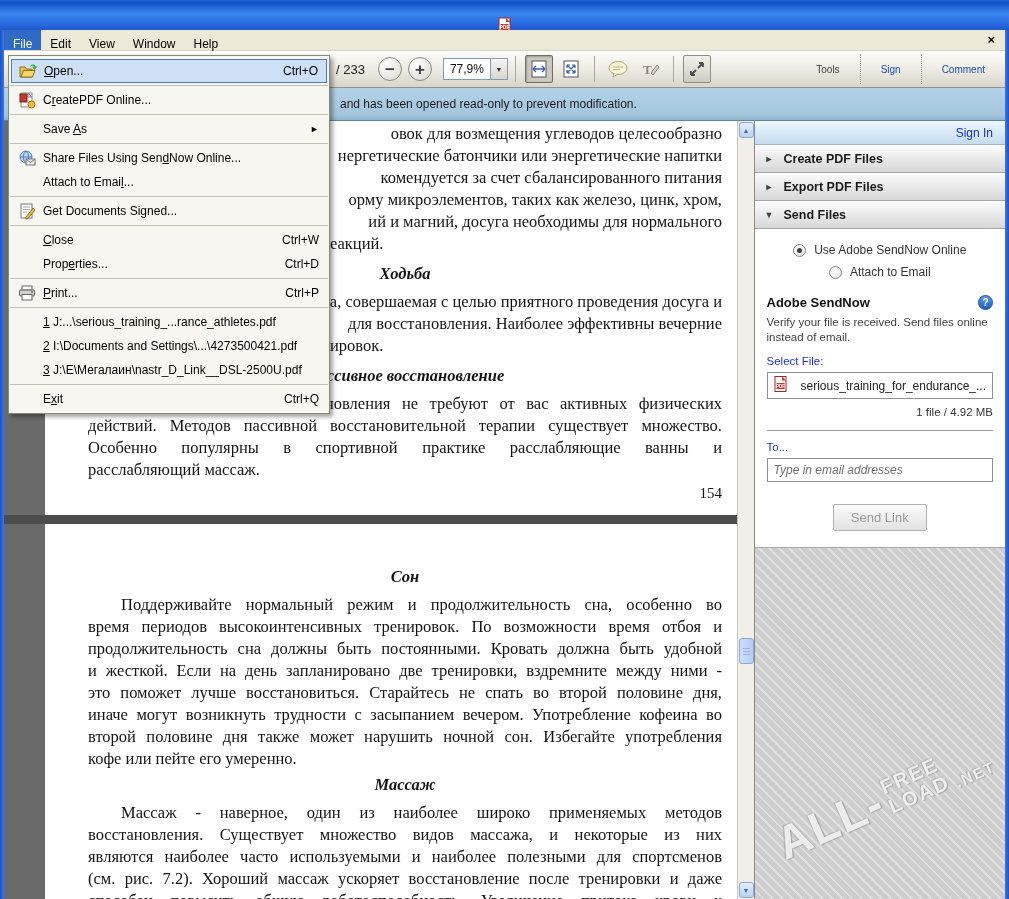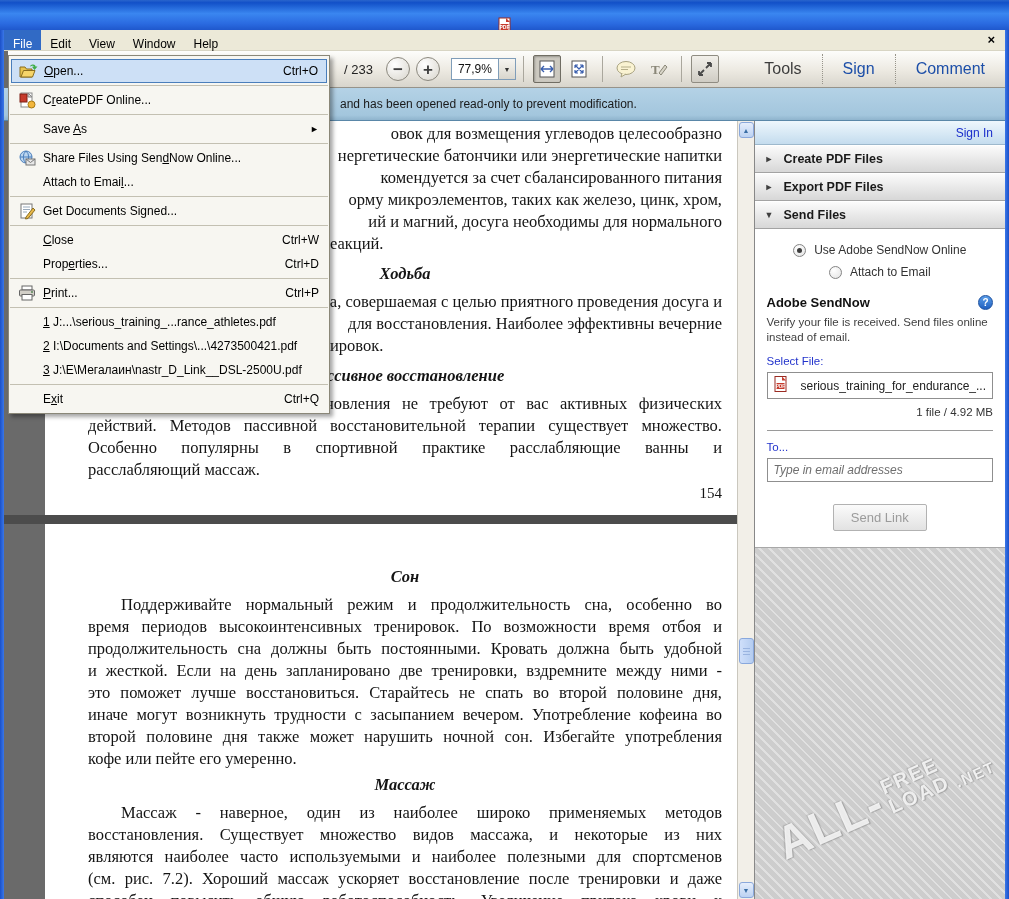--- a/index.html
+++ b/index.html
@@ -24,39 +24,39 @@
   .wbtn .max-glyph { width:10px; height:9px; border:2px solid #fff; border-top-width:3px; }
 
   
   .menubar { position:absolute; left:4px; top:30px; right:4px; height:21px; background:#ece9d8;
     display:flex; align-items:stretch; font-size:12px; border-bottom:1px solid #d8d5c4; }
   .mb-item { padding:7px 9px 0 9px; color:#000; cursor:default; }
   .mb-item.sel { background:#316ac5; color:#fff; }
   .mb-close { margin-left:auto; padding:2px 10px 0 0; color:#000; font-weight:bold; font-size:13px; }
 
   
-  .toolbar { position:absolute; left:8px; top:51px; right:4px; height:37px;
+  .toolbar { position:absolute; left:0; top:51px; right:4px; height:37px;
     background:linear-gradient(180deg,#fdfdfb 0%,#ece9e1 55%,#d8d5cc 100%);
     border-bottom:1px solid #96938a; display:flex; align-items:center; padding-left:336px; }
   .pagecount { font-size:13px; color:#222; margin-right:10px; }
   .tb-sep { width:1px; height:26px; background:#aaa79d; margin:0 7px; }
   .circ-btn { width:24px; height:24px; border-radius:50%; border:1px solid #8b887e;
     background:radial-gradient(circle at 35% 30%,#ffffff,#d8d5cc);
     display:flex; align-items:center; justify-content:center;
     font-size:17px; font-weight:bold; color:#3f3f3f; margin:0 3px; line-height:1; }
   .zoombox { display:flex; margin-left:8px; height:22px; border:1px solid #7f9db9; background:#fff; }
   .zoomval { width:46px; font-size:12px; color:#111; display:flex; align-items:center; padding-left:6px; }
   .zoomdrop { width:17px; background:linear-gradient(180deg,#f6f5f1,#d9d6cd); border-left:1px solid #7f9db9;
     display:flex; align-items:center; justify-content:center; font-size:7px; color:#333; }
   .sq-btn { width:28px; height:28px; display:flex; align-items:center; justify-content:center;
     border:1px solid transparent; border-radius:2px; margin:0 2px; }
   .sq-btn.active { border:1px solid #706d63; background:#ccc9c0; box-shadow:inset 1px 1px 2px rgba(0,0,0,.25); }
   .sq-btn.graybg { background:linear-gradient(180deg,#f2f0ea,#cfccc3); border:1px solid #8f8c82; }
   .right-tabs { margin-left:auto; display:flex; align-items:center; height:100%; }
-  .rt-label { font-size:16px; padding:0 20px; }
+  .rt-label { font-size:10px; padding:0 20px; }
   .rt-tools { color:#3d3d3d; }
   .rt-blue { color:#1d4fa8; }
   .dotsep { width:1px; height:30px; border-left:1px dotted #97948a; }
 
   
   .notif { position:absolute; left:4px; top:88px; right:4px; height:33px;
     background:linear-gradient(180deg,#b4d2e6 0%,#a3c6dd 85%,#8fb4cd 100%);
     border-bottom:1px solid #5a87a8; display:flex; align-items:center; padding-left:336px;
     font-size:12px; color:#1a1a1a; }
 

